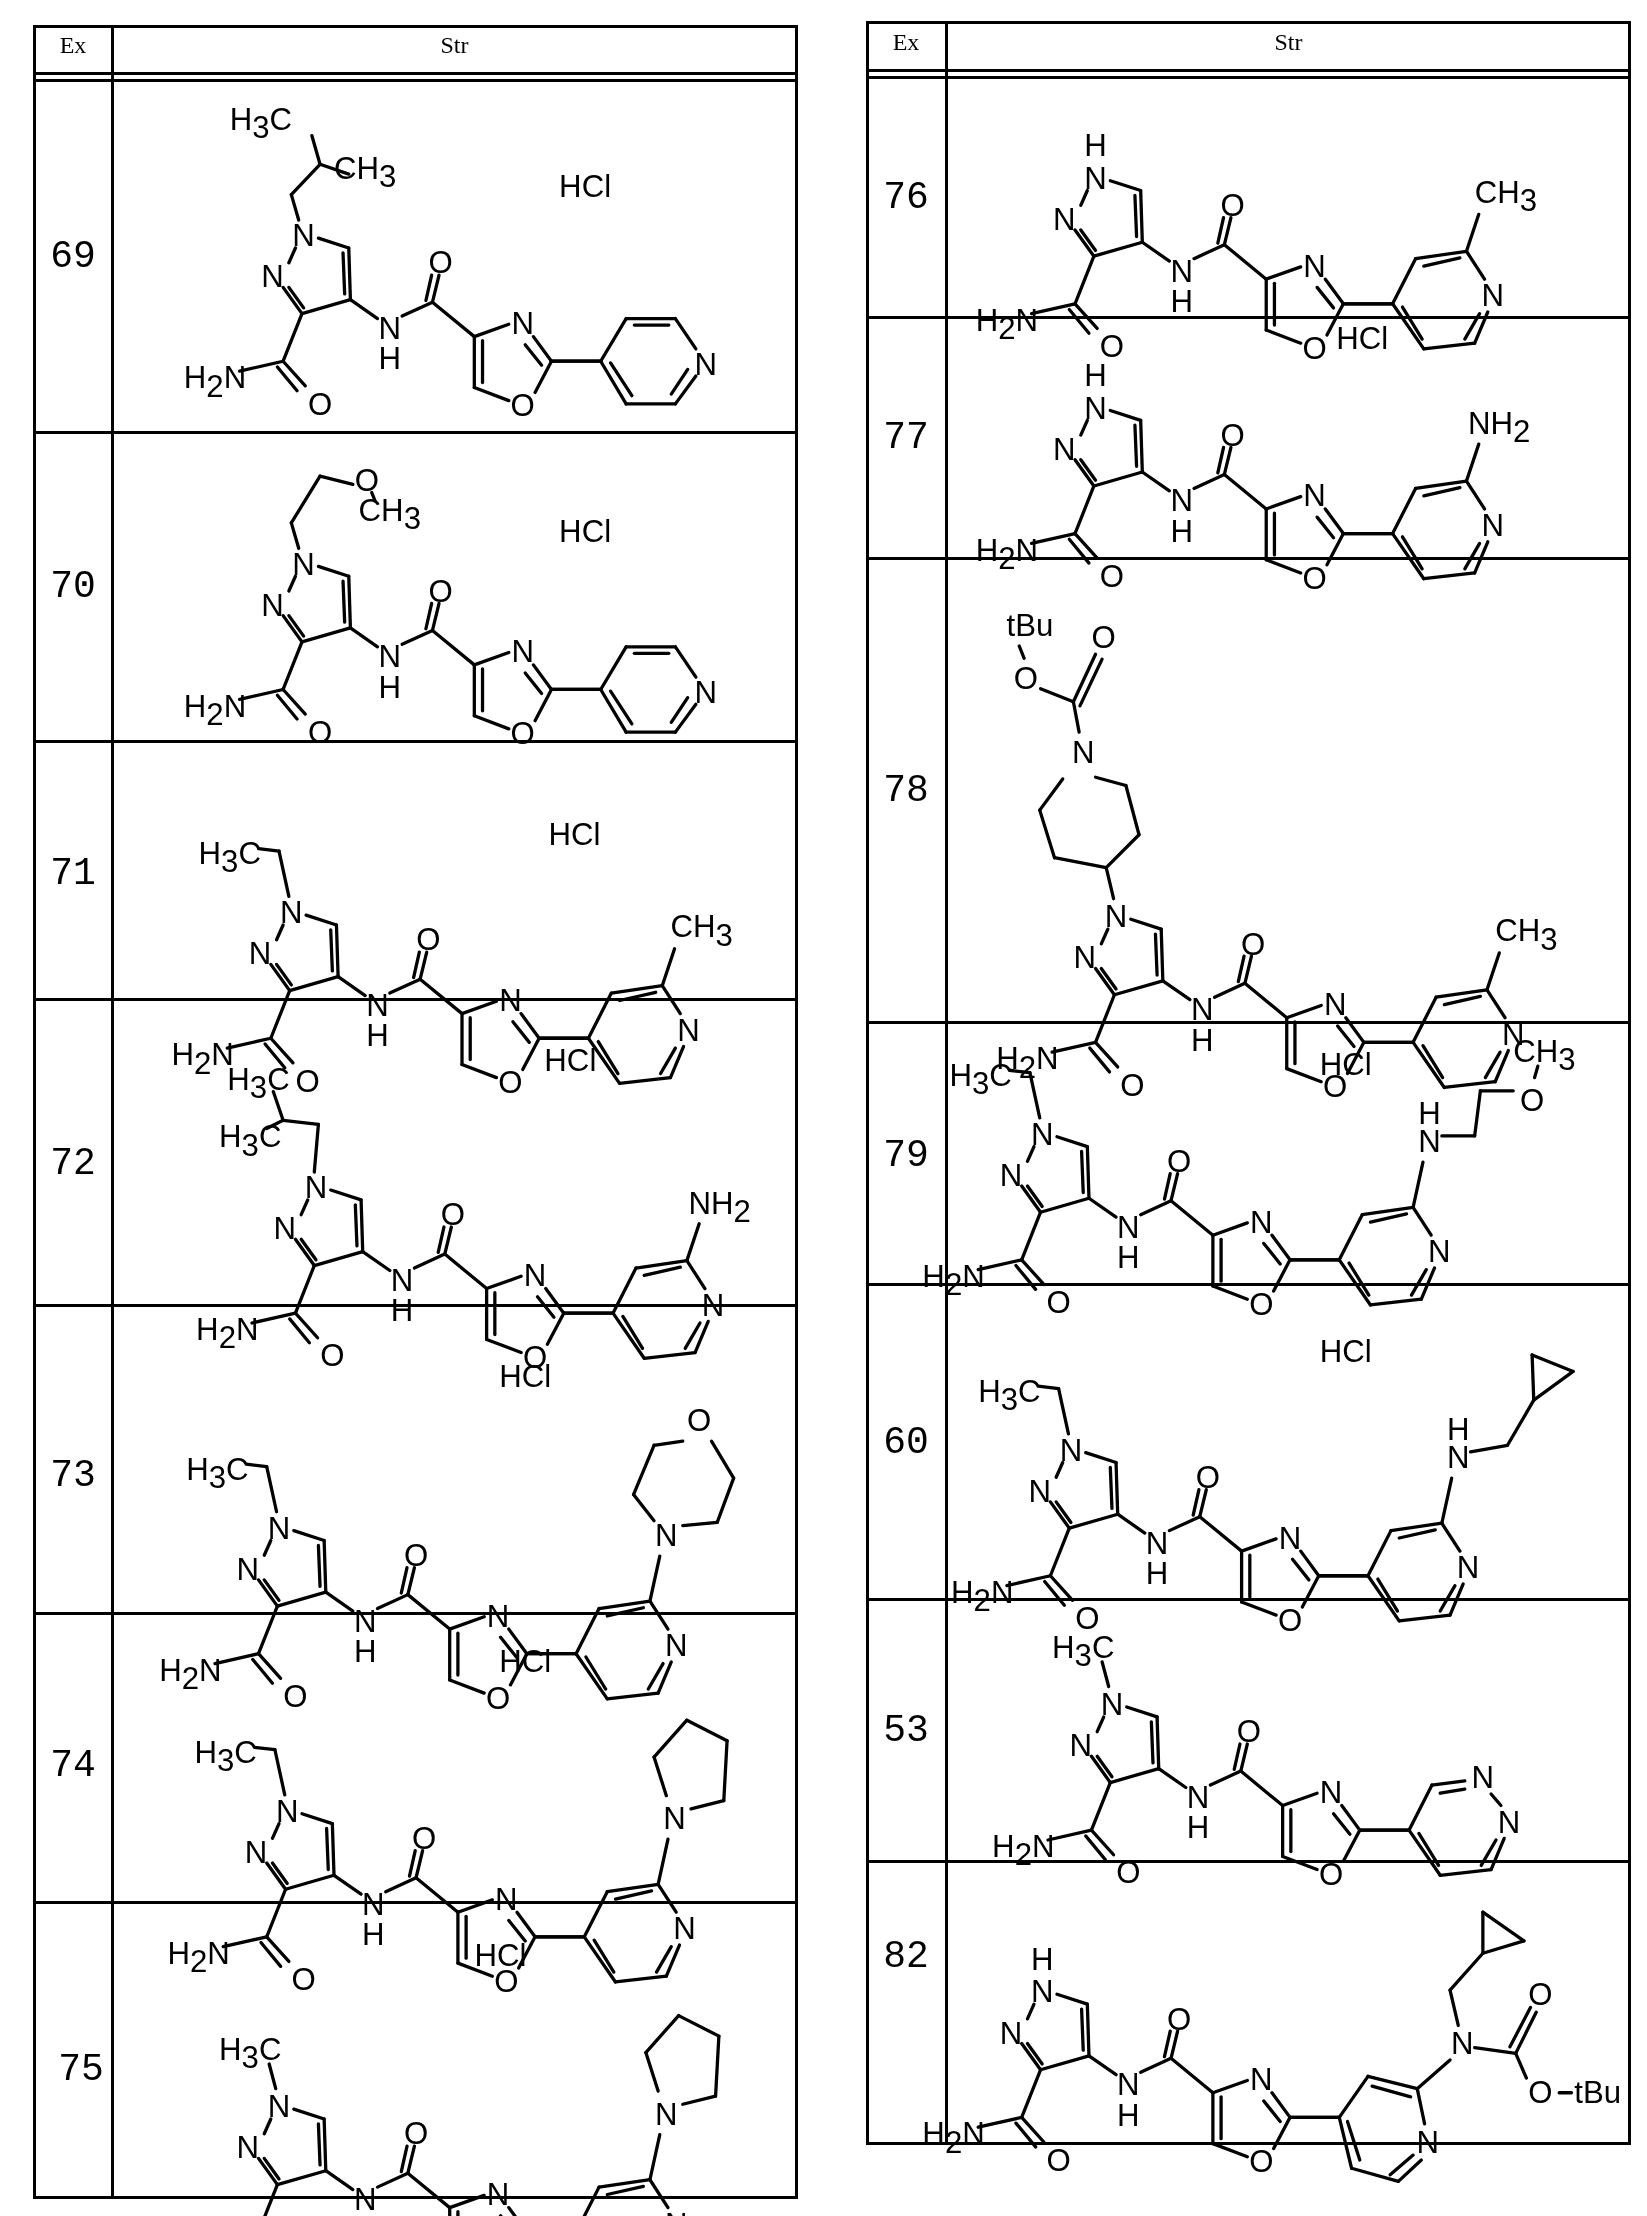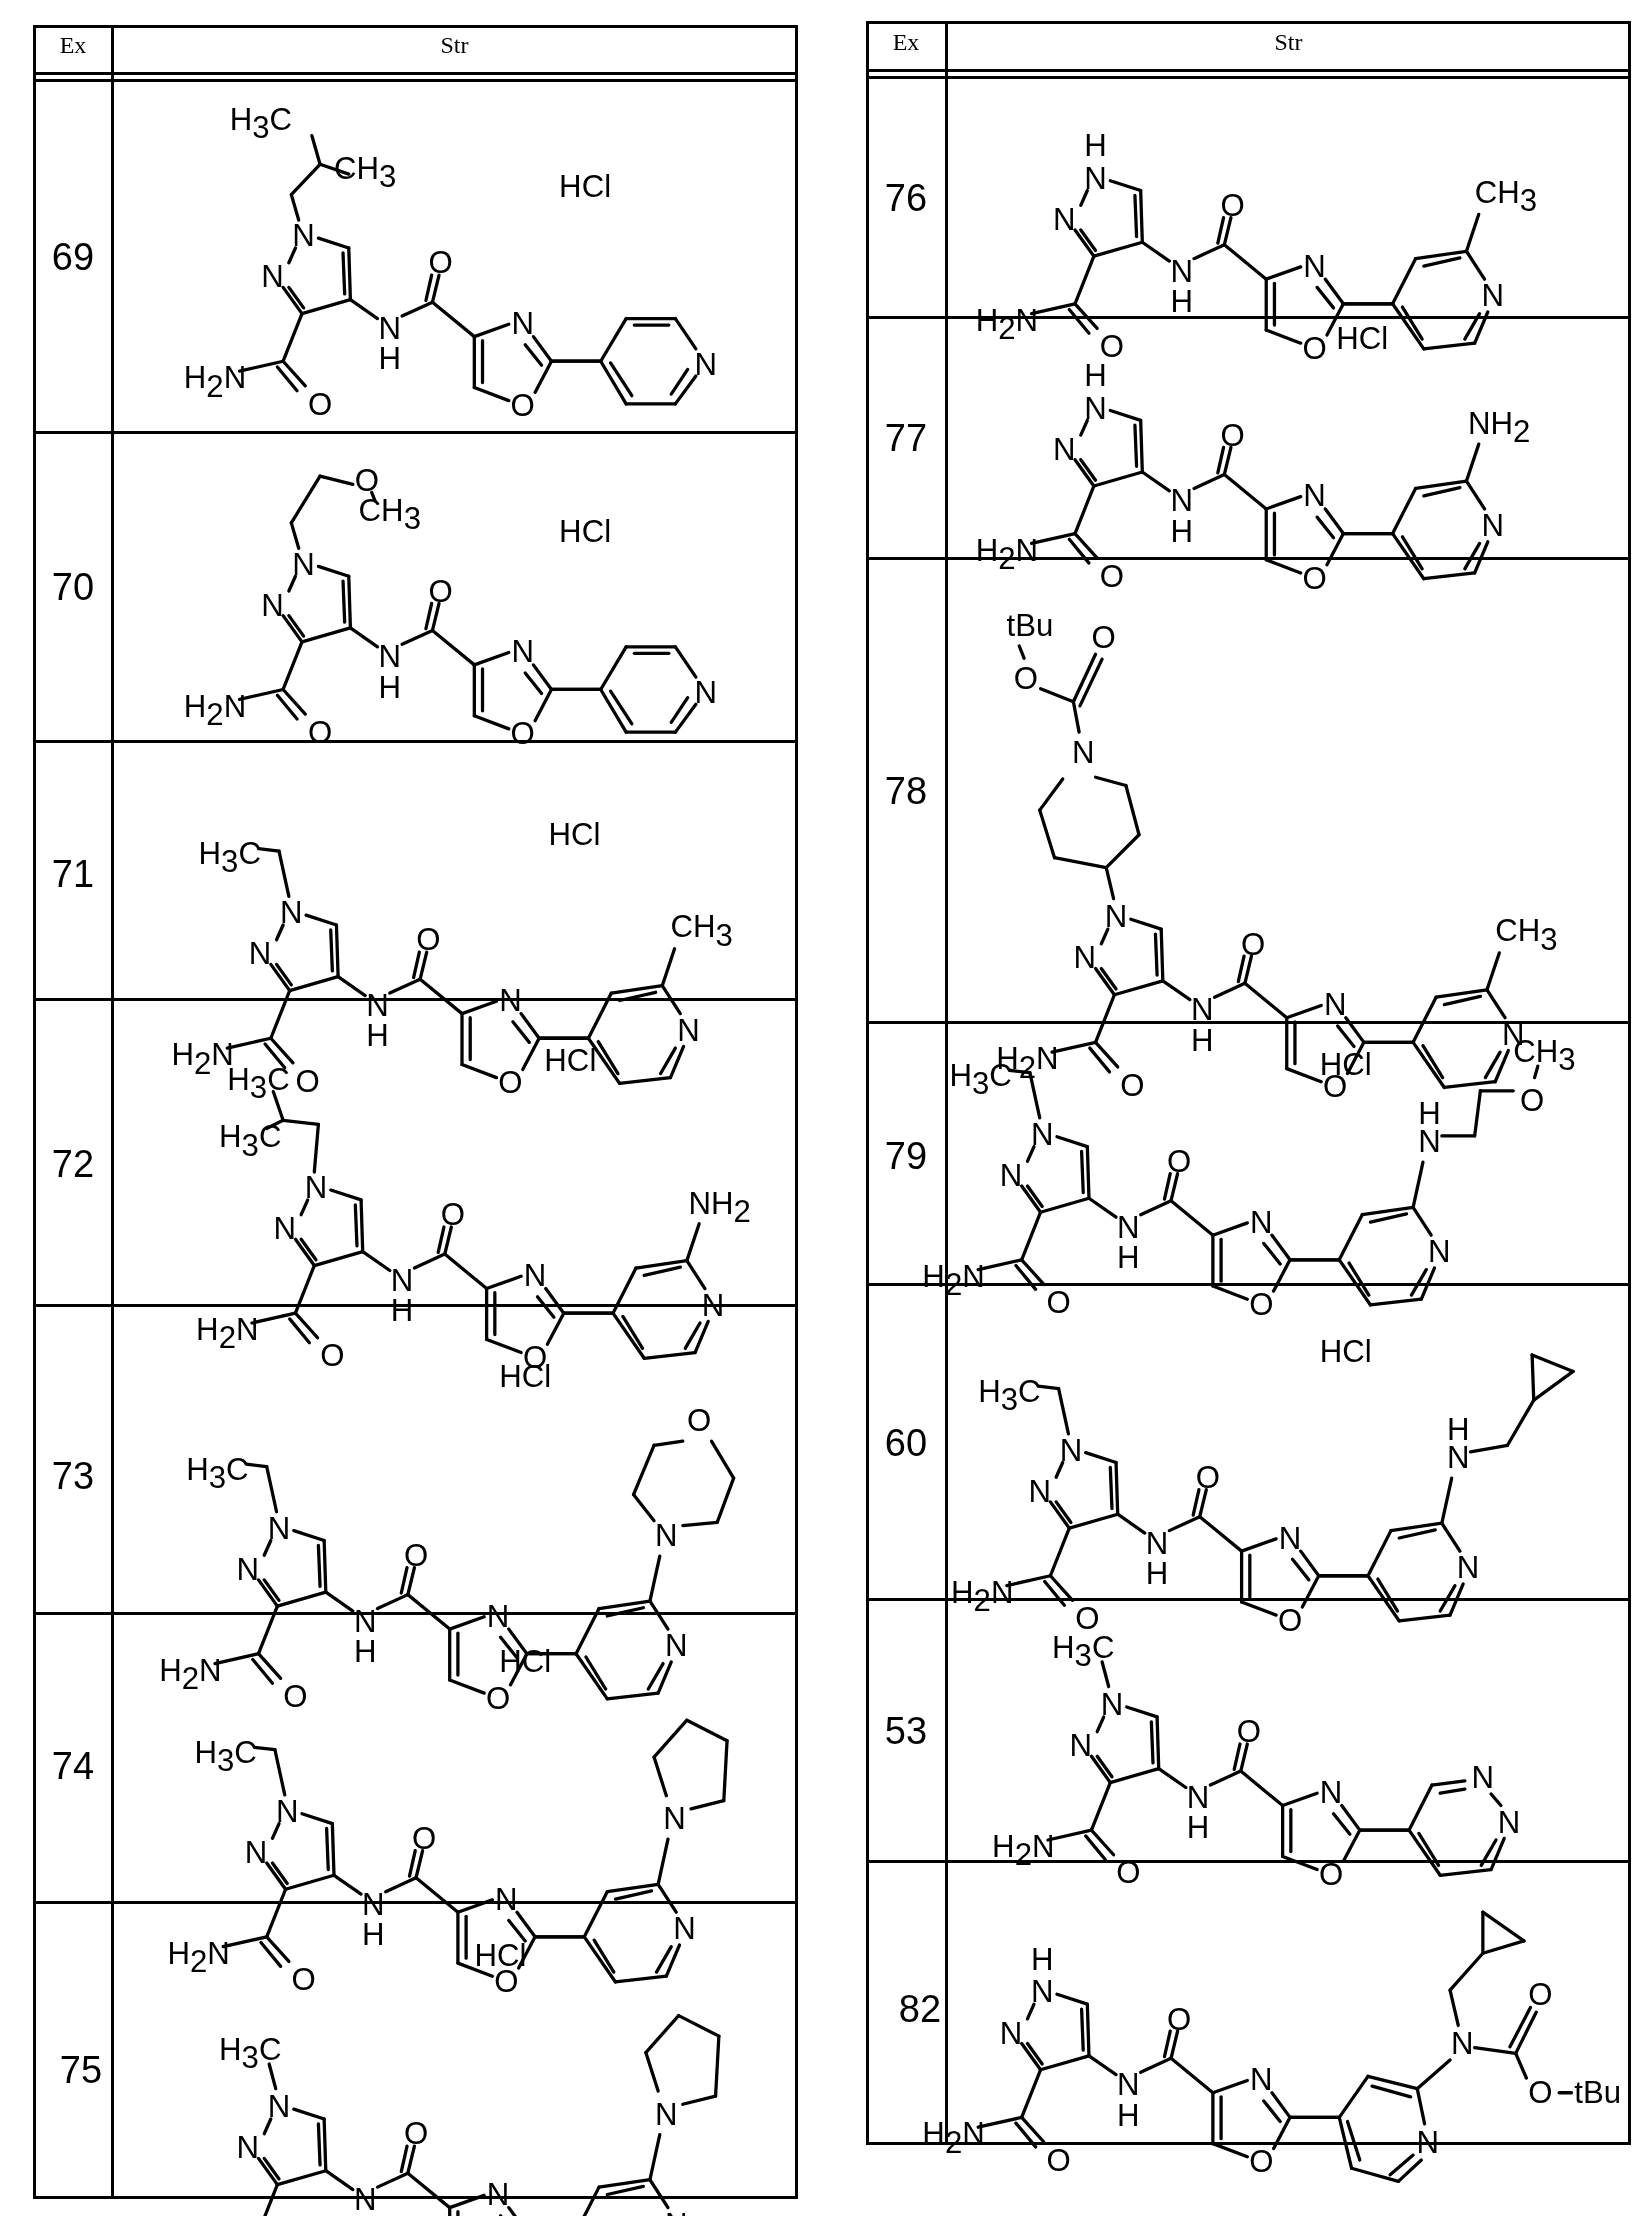--- a/index.html
+++ b/index.html
@@ -1,21 +1,21 @@
 <!DOCTYPE html>
 <html style="font-size:13px"><head>
 <meta charset="utf-8">
 <style>
   html, body { margin: 0; padding: 0; background: #ffffff; }
   body { width: 1647px; height: 2216px; position: relative; overflow: hidden; font-family: "Liberation Serif", serif; }
   .tbl { position: absolute; border: 3.3px solid #000; box-sizing: border-box; }
   .hline { position: absolute; height: 0; border-top: 3.3px solid #000; }
   .vline { position: absolute; width: 0; border-left: 3.3px solid #000; }
   .hdr { position: absolute; font-family: "Liberation Serif", serif; font-size: 24px; color: #000; text-align: center; line-height: 1; }
-  .exnum { position: absolute; font-family: Liberation Sans, sans-serif; font-size: 38px; color: #000; text-align: center; line-height: 1; }
+  .exnum { position: absolute; font-family: Liberation Mono, monospace; font-size: 38px; color: #000; text-align: center; line-height: 1; }
   svg.mol { position: absolute; left: 0; top: 0; width: 1647px; height: 2216px; pointer-events: none; }
   svg.mol text { font-family: "Liberation Sans", sans-serif; font-size: 38px; fill: #000; }
   svg.mol line, svg.mol polyline { stroke: #000; stroke-width: 4; fill: none; stroke-linecap: round; }
 </style>
 </head>
 <body>
 
 <div class="tbl" style="left:33px; top:24.6px; width:765px; height:2174px;"></div>
 <div class="hline" style="left:33px; top:72px; width:765px;"></div>
 <div class="hline" style="left:33px; top:79px; width:765px;"></div>
@@ -51,21 +51,21 @@
 
 <div class="hdr" style="left:866px; top:29.6px; width:80px;">Ex</div>
 <div class="hdr" style="left:946px; top:29.6px; width:685px;">Str</div>
 
 <div class="exnum" style="left:866px; top:179px; width:80px;">76</div>
 <div class="exnum" style="left:866px; top:419px; width:80px;">77</div>
 <div class="exnum" style="left:866px; top:772px; width:80px;">78</div>
 <div class="exnum" style="left:866px; top:1137px; width:80px;">79</div>
 <div class="exnum" style="left:866px; top:1424px; width:80px;">60</div>
 <div class="exnum" style="left:866px; top:1712px; width:80px;">53</div>
-<div class="exnum" style="left:866px; top:1990px; width:80px;padding-left:14px;">82</div>
+<div class="exnum" style="left:866px; top:1938px; width:80px;">82</div>
 
 <svg class="mol" id="mol-layer" viewBox="0 0 2007 2700" xmlns="http://www.w3.org/2000/svg">
     <g>
       <text x="370" y="300" text-anchor="middle">N</text>
       <text x="332" y="350" text-anchor="middle">N</text>
       <text x="475" y="413" text-anchor="middle">N</text>
       <text x="475" y="450" text-anchor="middle">H</text>
       <text x="537" y="333" text-anchor="middle">O</text>
       <text x="262" y="473" text-anchor="middle"><tspan>H</tspan><tspan class="sub" dy="10">2</tspan><tspan dy="-10">N</tspan></text>
       <text x="390" y="505" text-anchor="middle">O</text>

